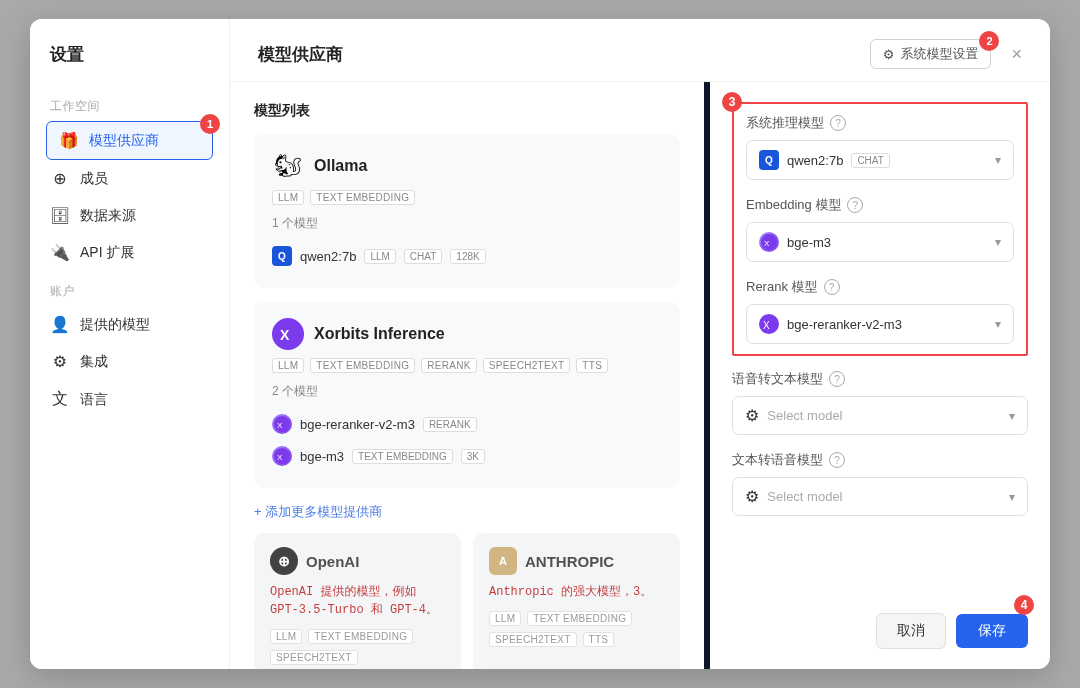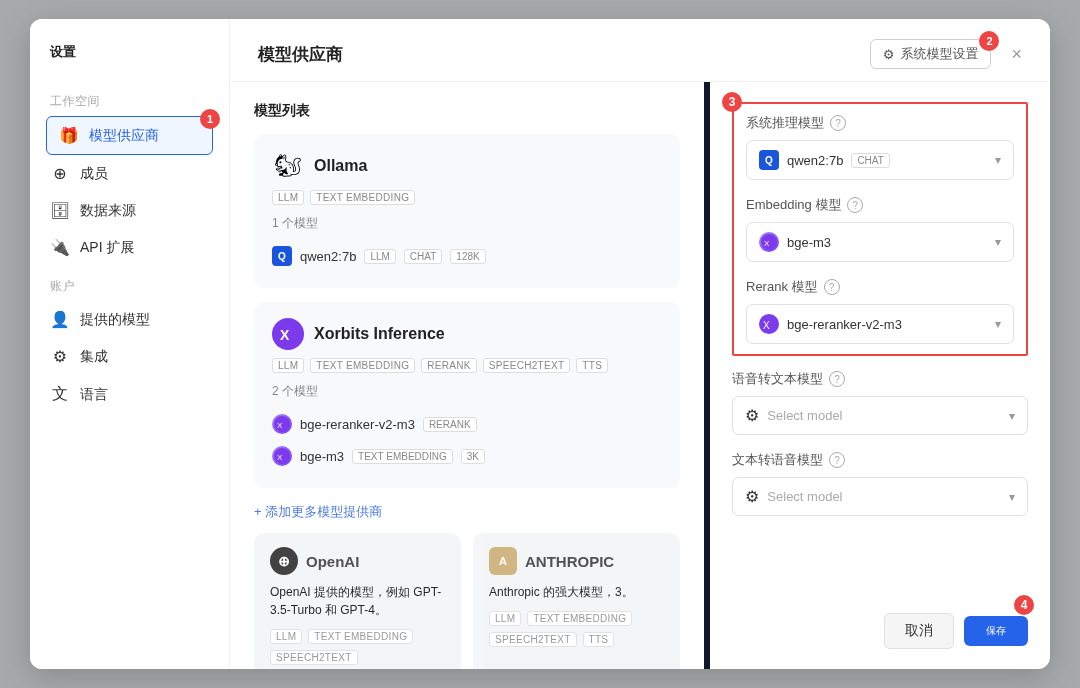--- a/index.html
+++ b/index.html
@@ -32,21 +32,21 @@
     }
     
     .sidebar {
       width: 200px;
       background: #fff;
       border-right: 1px solid #f0f0f0;
       padding: 24px 0;
       flex-shrink: 0;
     }
     .sidebar-title {
-      font-size: 13px;
+      font-size: 17px;
       font-weight: 600;
       color: #222;
       padding: 0 20px 20px 20px;
     }
     .sidebar-section-label {
       font-size: 12px;
       color: #aaa;
       padding: 12px 20px 6px 20px;
       letter-spacing: 0.5px;
     }
@@ -234,23 +234,24 @@
       gap: 8px;
       margin-bottom: 8px;
     }
     .grayed-card-name {
       font-size: 15px;
       font-weight: 600;
       color: #333;
     }
     .grayed-card-desc {
       font-size: 12px;
-      color: #000000;
+      color: #b91c1c;
       margin-bottom: 10px;
       line-height: 1.5;
+      font-family: Liberation Mono, monospace;
     }
     .openai-icon {
       width: 28px;
       height: 28px;
       background: #222;
       border-radius: 50%;
       display: flex;
       align-items: center;
       justify-content: center;
       color: #fff;
@@ -361,21 +362,21 @@
       font-size: 14px;
       color: #333;
       cursor: pointer;
     }
     .save-btn {
       background: #2563eb;
       color: #fff;
       border: none;
       border-radius: 6px;
       padding: 8px 22px;
-      font-size: 10px;
+      font-size: 14px;
       font-weight: 500;
       cursor: pointer;
     }
     .badge-num {
       background: #ef4444;
       color: #fff;
       border-radius: 50%;
       width: 20px;
       height: 20px;
       font-size: 12px;

